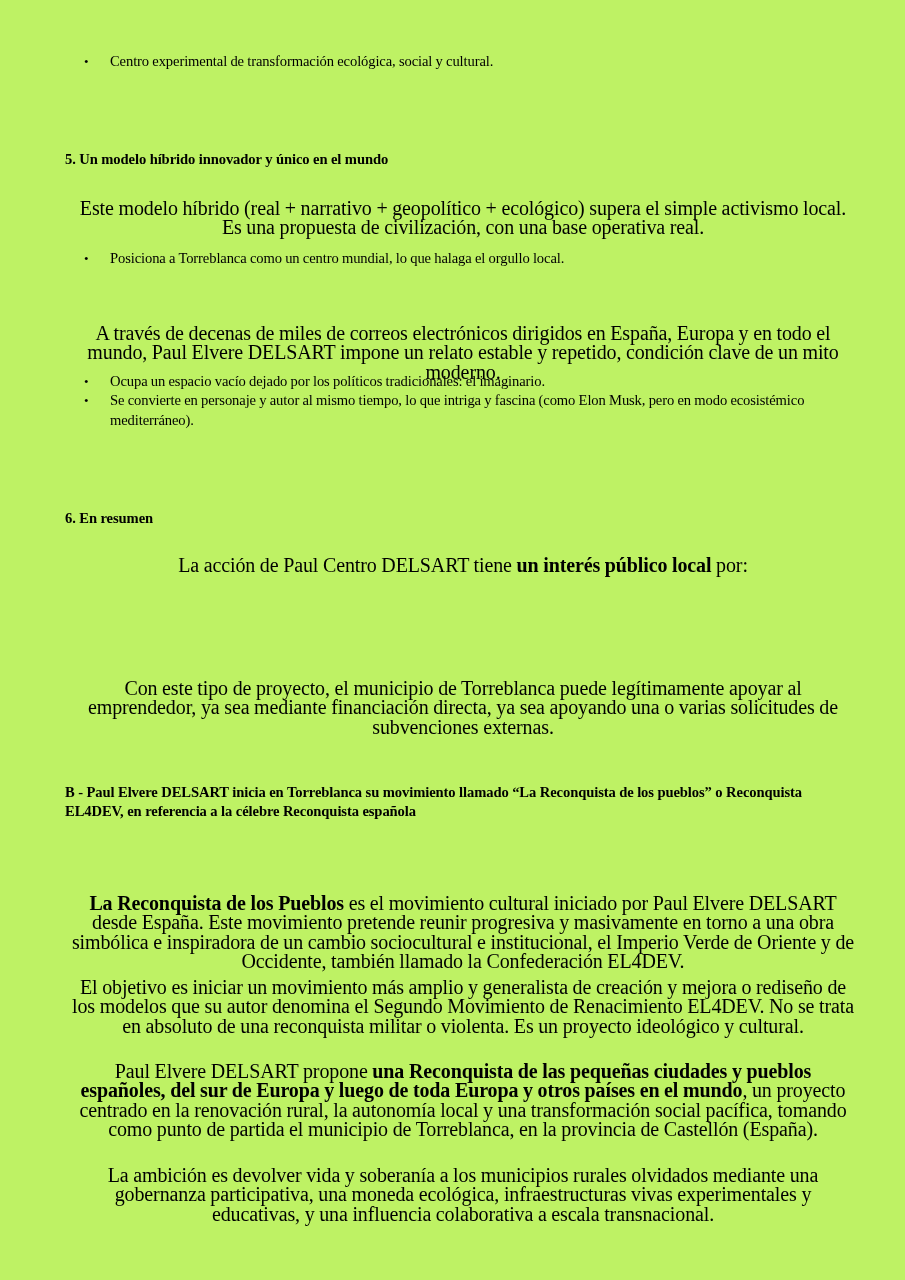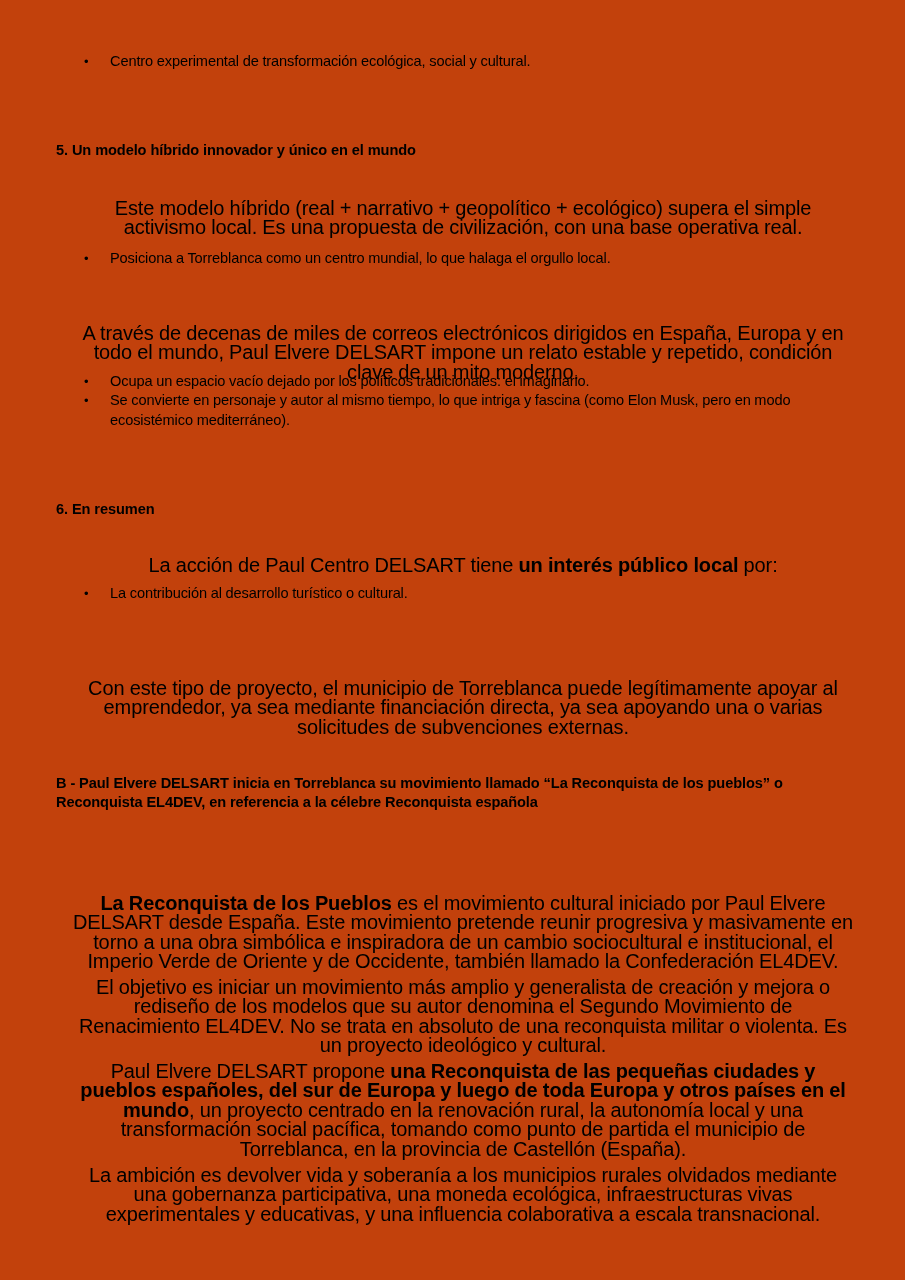--- a/index.html
+++ b/index.html
@@ -14,23 +14,24 @@
     overflow: hidden;
     font-family: "Liberation Sans", sans-serif;
     color: #000000;
     -webkit-font-smoothing: antialiased;
   }
 
   .page {
     position: relative;
     width: 905px;
     height: 1280px;
-    background: #c2410c;
+    background: #bef264;
     box-sizing: border-box;
     padding: 0;
+    font-family: Liberation Serif, serif;
   }
 
   .content {
     position: absolute;
     left: 56px;
     top: 0;
     width: 784px;
   }
 
   
@@ -47,21 +48,21 @@
     margin: 15px;
     text-align: center;
     letter-spacing: -0.12px;
     word-spacing: -0.2px;
   }
 
   .heading {
     font-size: 14.6px;
     line-height: 19.4px;
     font-weight: bold;
-    margin: 0;
+    margin: 9px;
     letter-spacing: -0.1px;
   }
 
   .bullets {
     list-style: none;
     margin: 0;
     padding: 0;
   }
   .bullets li {
     position: relative;
@@ -115,21 +116,20 @@
       <li>Se convierte en personaje y autor al mismo tiempo, lo que intriga y fascina (como Elon Musk, pero en modo ecosistémico mediterráneo).</li>
     </ul>
 
     <div class="heading blk" style="top:500px;">6. En resumen</div>
 
     <div class="para blk" style="top:541px;">
       <span>La acción de Paul Centro DELSART tiene </span><b>un interés público local</b><span> por:</span>
     </div>
 
     <ul class="bullets blk" style="top:584px;">
-      <li>La contribución al desarrollo turístico o cultural.</li>
     </ul>
 
     <div class="para blk" style="top:664px;">Con este tipo de proyecto, el municipio de Torreblanca puede legítimamente apoyar al emprendedor, ya sea mediante financiación directa, ya sea apoyando una o varias solicitudes de subvenciones externas.</div>
 
     <div class="heading blk" style="top:774px;">B - Paul Elvere DELSART inicia en Torreblanca su movimiento llamado “La Reconquista de los pueblos” o Reconquista EL4DEV, en referencia a la célebre Reconquista española</div>
 
     <div class="para blk" style="top:879px;">
       <b>La Reconquista de los Pueblos</b><span> es el movimiento cultural iniciado por Paul Elvere DELSART desde España. Este movimiento pretende reunir progresiva y masivamente en torno a una obra simbólica e inspiradora de un cambio sociocultural e institucional, el Imperio Verde de Oriente y de Occidente, también llamado la Confederación EL4DEV.</span>
     </div>
 

